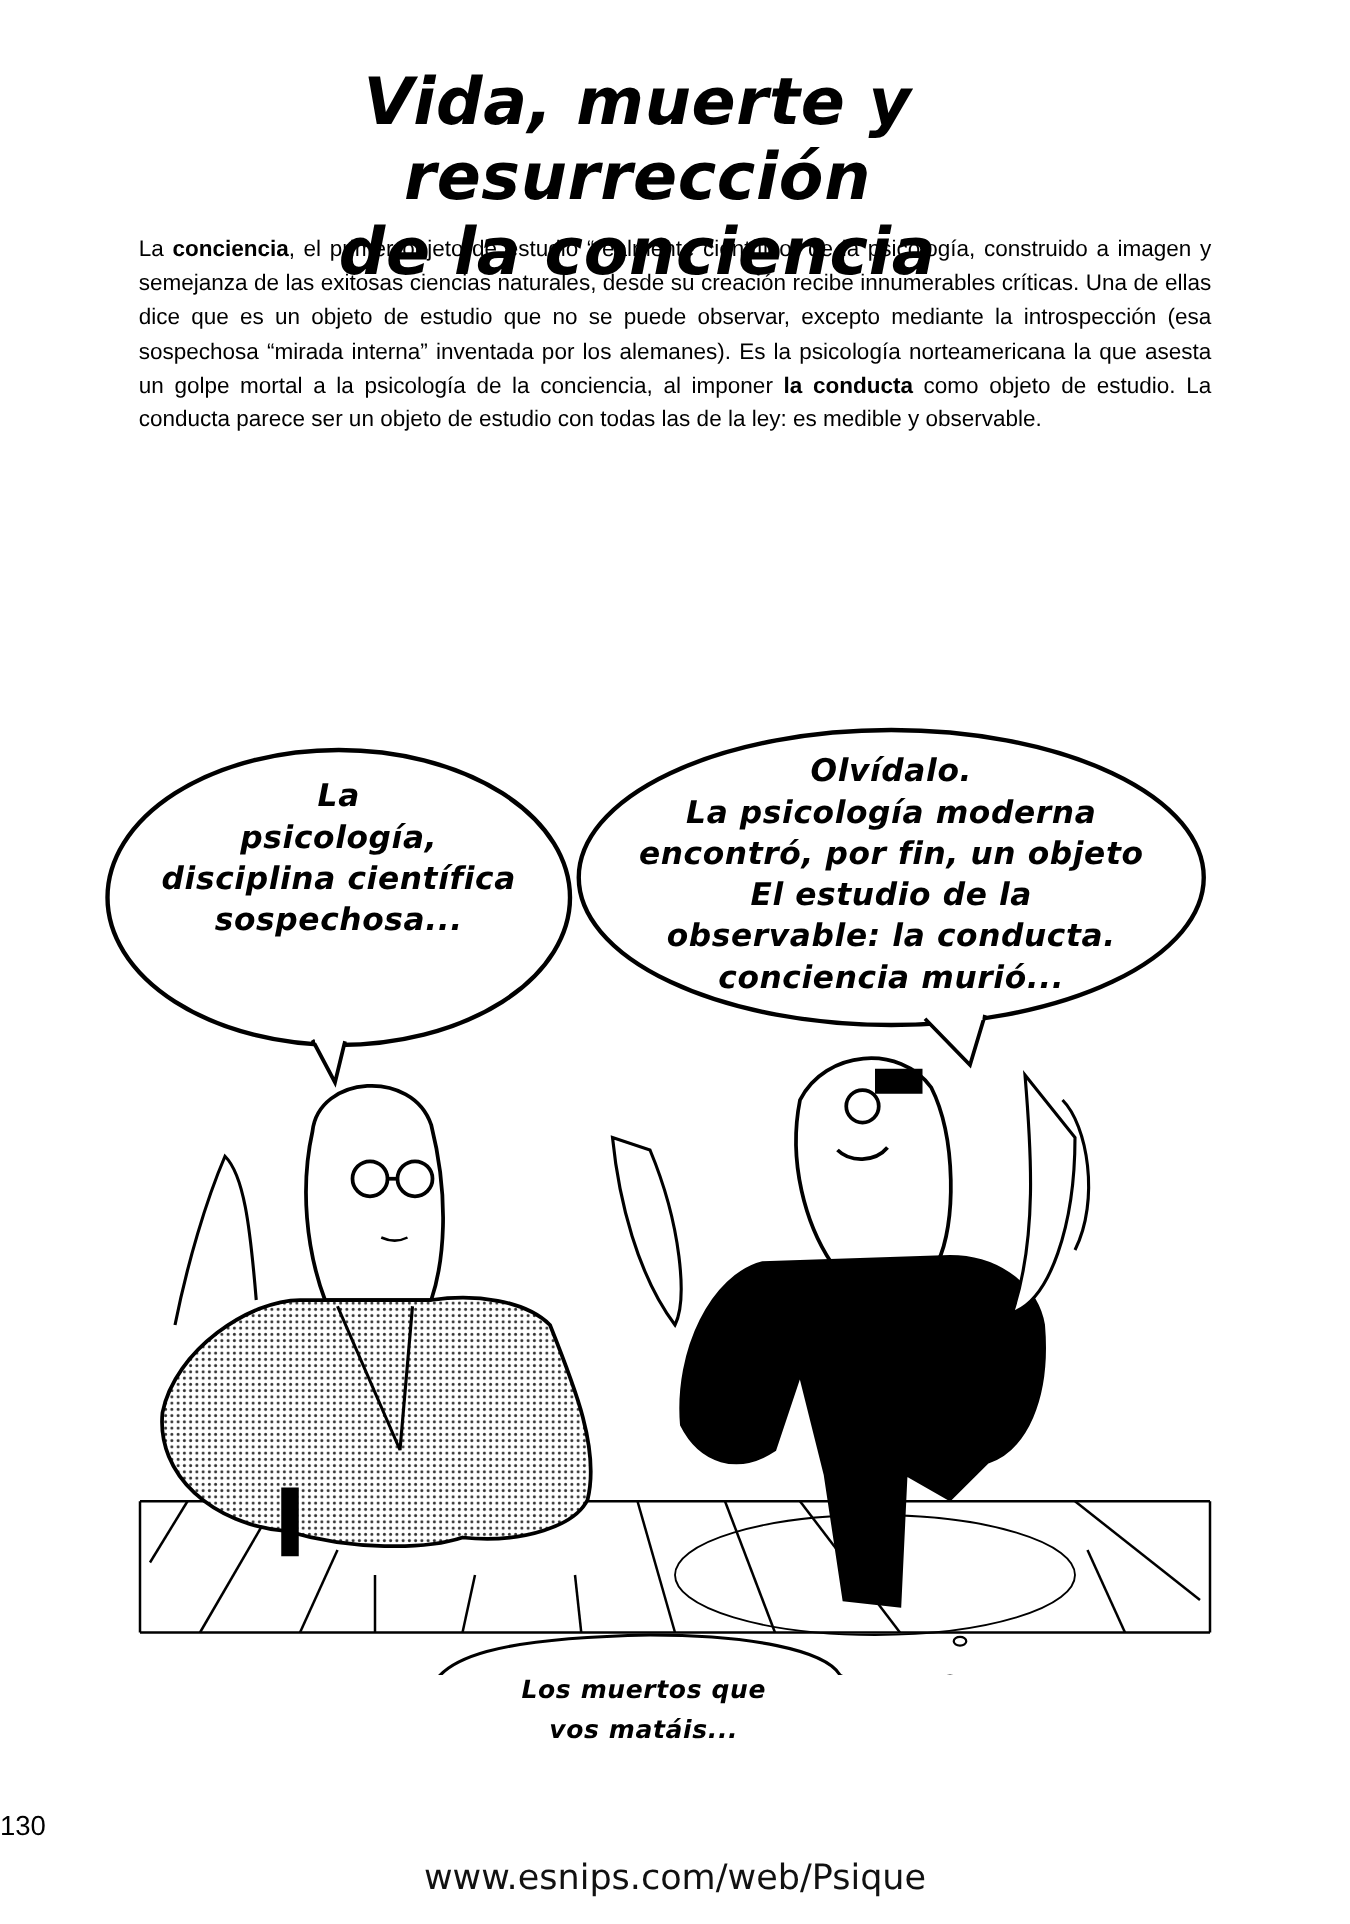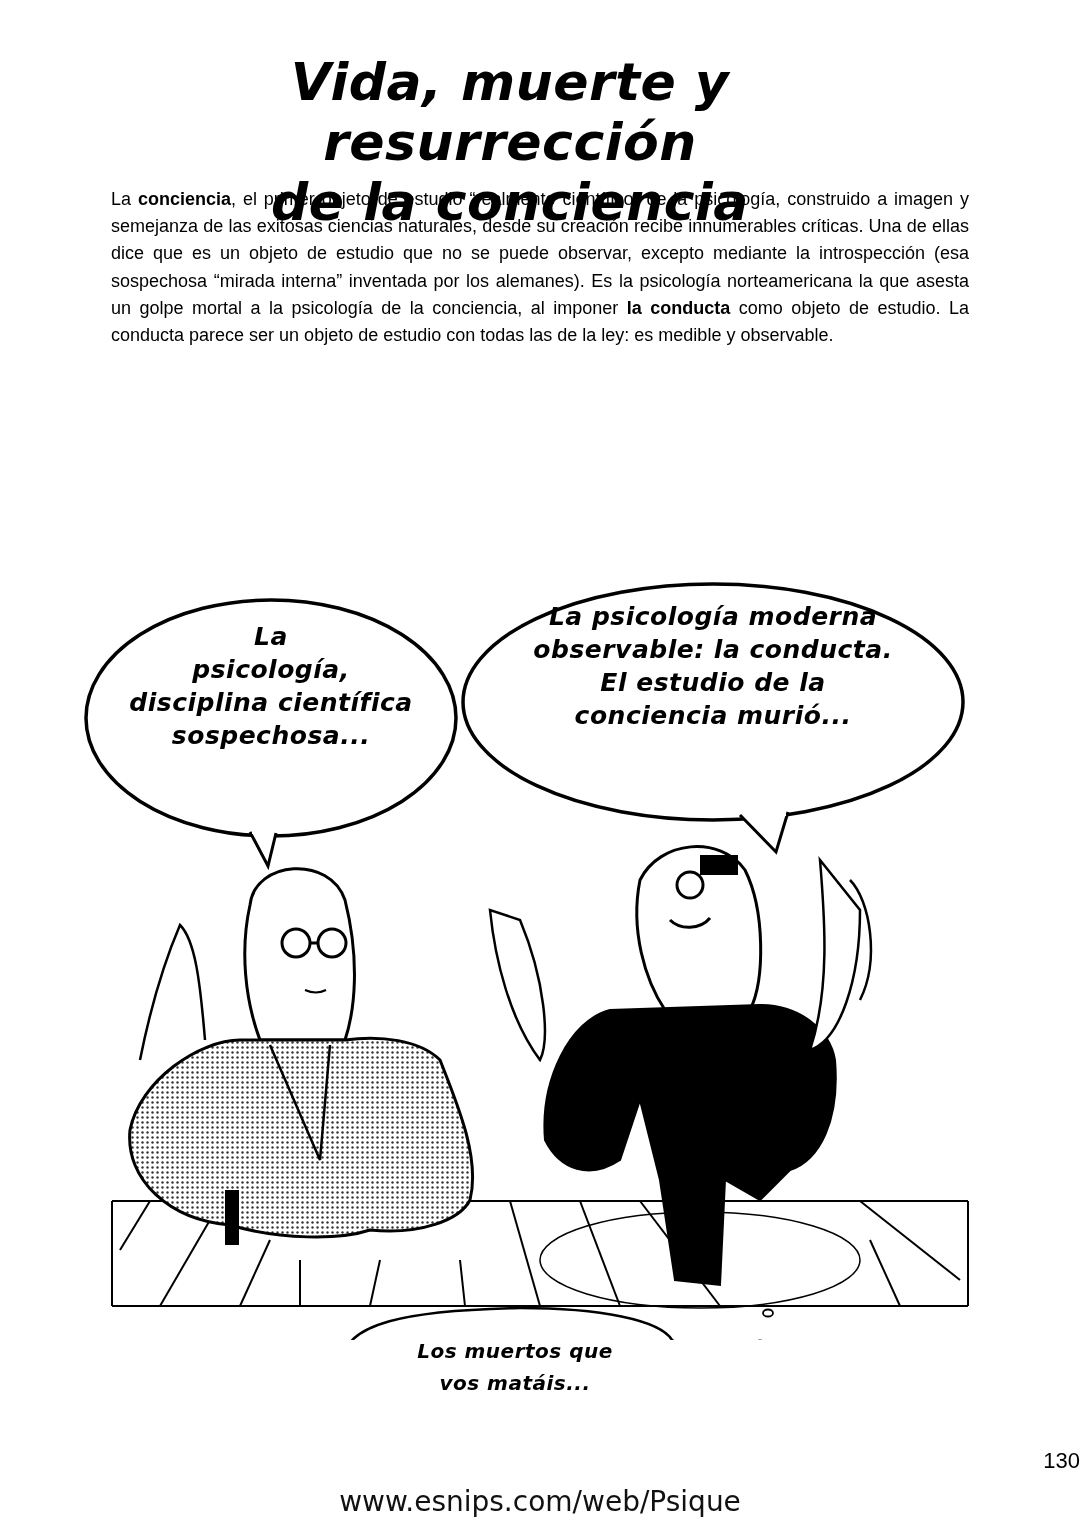--- a/index.html
+++ b/index.html
@@ -17,21 +17,21 @@
   .body-text p { margin: 0; }
   .body-text b { font-weight: bold; }
   .illustration { position: absolute; left: 0; top: 580px; width: 1080px; height: 760px; }
   .bubble-text {
     position: absolute; text-align: center;
     font-family: "DejaVu Sans", sans-serif; font-style: italic; font-weight: bold;
     font-size: 25px; line-height: 33px; letter-spacing: 0.5px;
   }
   .bubble-text span { display: block; }
   .page-number {
-    position: absolute; left: 0; width: 1080px; top: 1448px; text-align: right;
+    position: absolute; left: 0; width: 1080px; top: 1448px; text-align: left;
     font-family: "Liberation Sans", sans-serif; font-size: 22px;
   }
   .footer-url {
     position: absolute; left: 0; width: 1080px; top: 1485px; text-align: center;
     font-family: "DejaVu Sans", sans-serif; font-size: 28px; color: #111;
   }
 </style>
 </head>
 <body>
 
@@ -118,23 +118,25 @@
   </svg>
 
   <div class="bubble-text" style="left:101px; top:40px; width:340px;">
     <span>La</span>
     <span>psicología,</span>
     <span>disciplina científica</span>
     <span>sospechosa...</span>
   </div>
 
   <div class="bubble-text" style="left:473px; top:20px; width:480px;">
+    <span>Olvídalo.</span>
     <span>La psicología moderna</span>
+    <span>encontró, por fin, un objeto</span>
+    <span>El estudio de la</span>
     <span>observable: la conducta.</span>
-    <span>El estudio de la</span>
     <span>conciencia murió...</span>
   </div>
 
   <div class="bubble-text" style="left:355px; top:755px; width:320px; font-size:20px; line-height:32px;">
     <span>Los muertos que</span>
     <span>vos matáis...</span>
   </div>
 </div>
 
 <div class="page-number">130</div>

